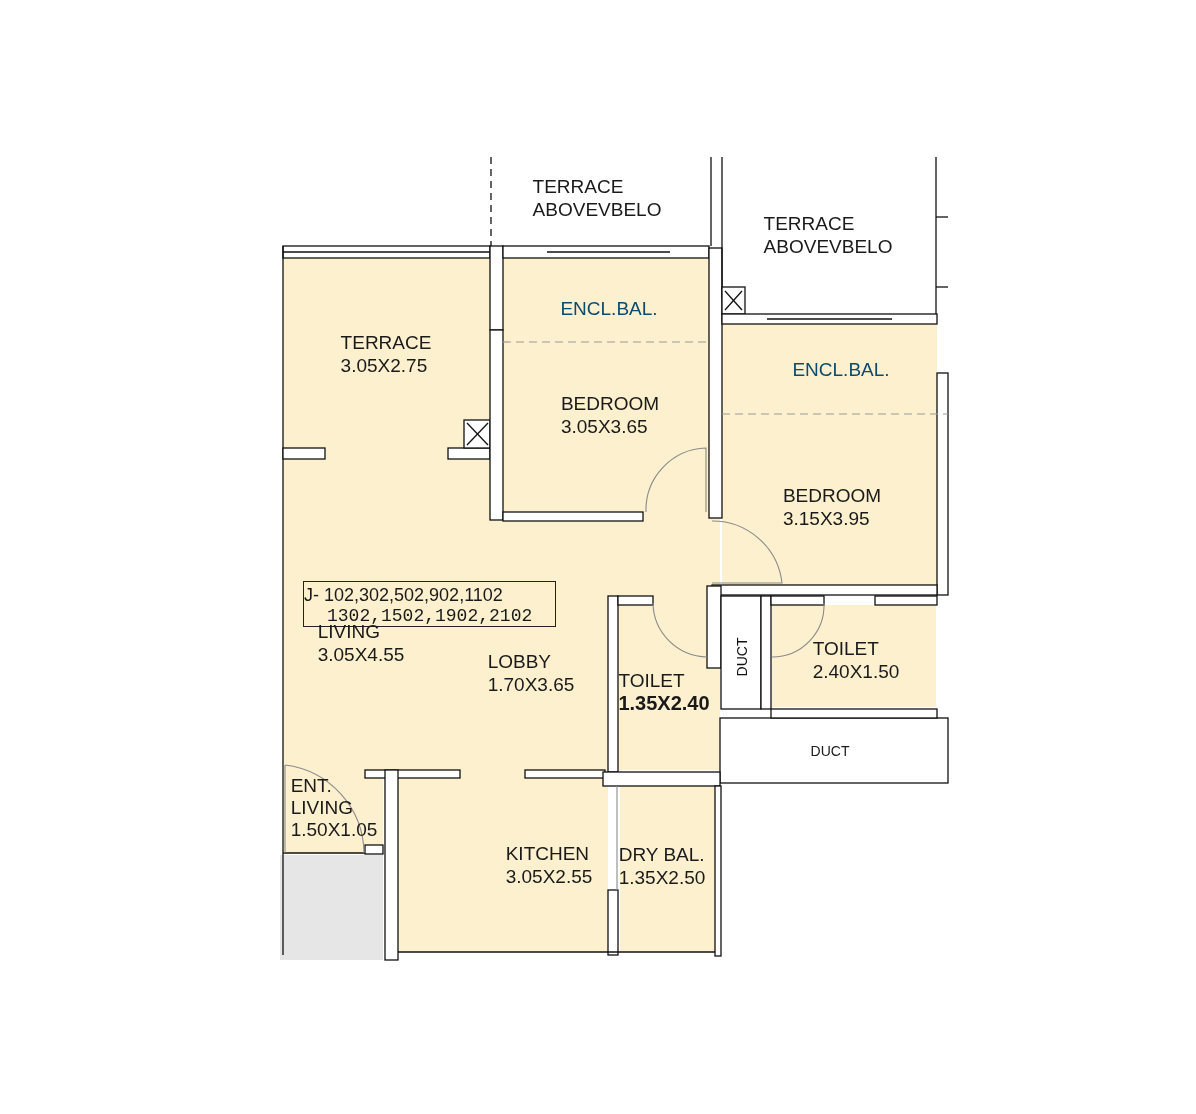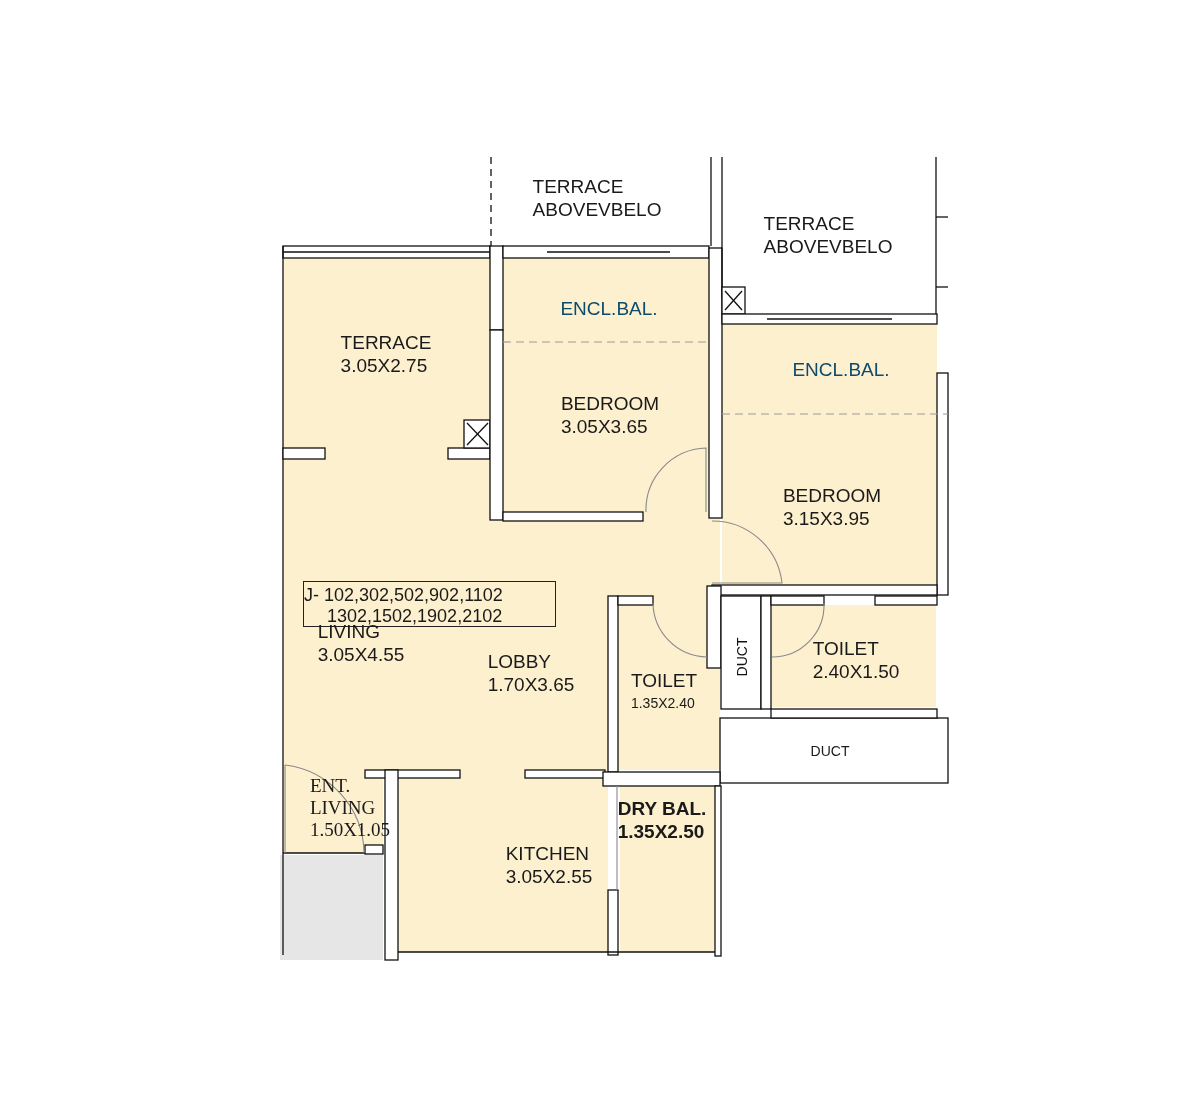--- a/index.html
+++ b/index.html
@@ -131,46 +131,46 @@
 <div class="label grey" style="left:841px; top:358px;">
   <div>ENCL.BAL.</div>
 </div>
 <div class="label" style="left:832px; top:484px;">
   <div>BEDROOM</div>
   <div>3.15X3.95</div>
 </div>
 
 <div class="unit-box">
   <span>J- 102,302,502,902,1102</span>
-  <span style="padding-left:23px;">1302,1502,1902,2102</span>
+  <span style="padding-left:23px;font-family:Liberation Mono, monospace;">1302,1502,1902,2102</span>
 </div>
 
 <div class="label" style="left:361px; top:620px;">
   <div>LIVING</div>
   <div>3.05X4.55</div>
 </div>
 <div class="label" style="left:531px; top:650px;">
   <div>LOBBY</div>
   <div>1.70X3.65</div>
 </div>
 <div class="label" style="left:664px; top:669px;">
   <div>TOILET</div>
-  <div style="font-size:14px;">1.35X2.40</div>
+  <div style="font-size:20px;font-weight:bold;">1.35X2.40</div>
 </div>
 <div class="duct-v">DUCT</div>
 <div class="label" style="left:856px; top:637px;">
   <div>TOILET</div>
   <div>2.40X1.50</div>
 </div>
 <div class="label small" style="left:830px; top:740px;">DUCT</div>
-<div class="label" style="left:350px; top:775px; line-height:22px;font-family:Liberation Serif, serif;">
+<div class="label" style="left:334px; top:775px; line-height:22px;">
   <div>ENT.</div>
   <div>LIVING</div>
   <div>1.50X1.05</div>
 </div>
 <div class="label" style="left:505px; top:842px;margin-left:44px;">
   <div>KITCHEN</div>
   <div>3.05X2.55</div>
 </div>
-<div class="label" style="left:662px; top:797px;font-weight:bold;">
+<div class="label" style="left:662px; top:843px;">
   <div>DRY BAL.</div>
   <div>1.35X2.50</div>
 </div>
 
 </body></html>

